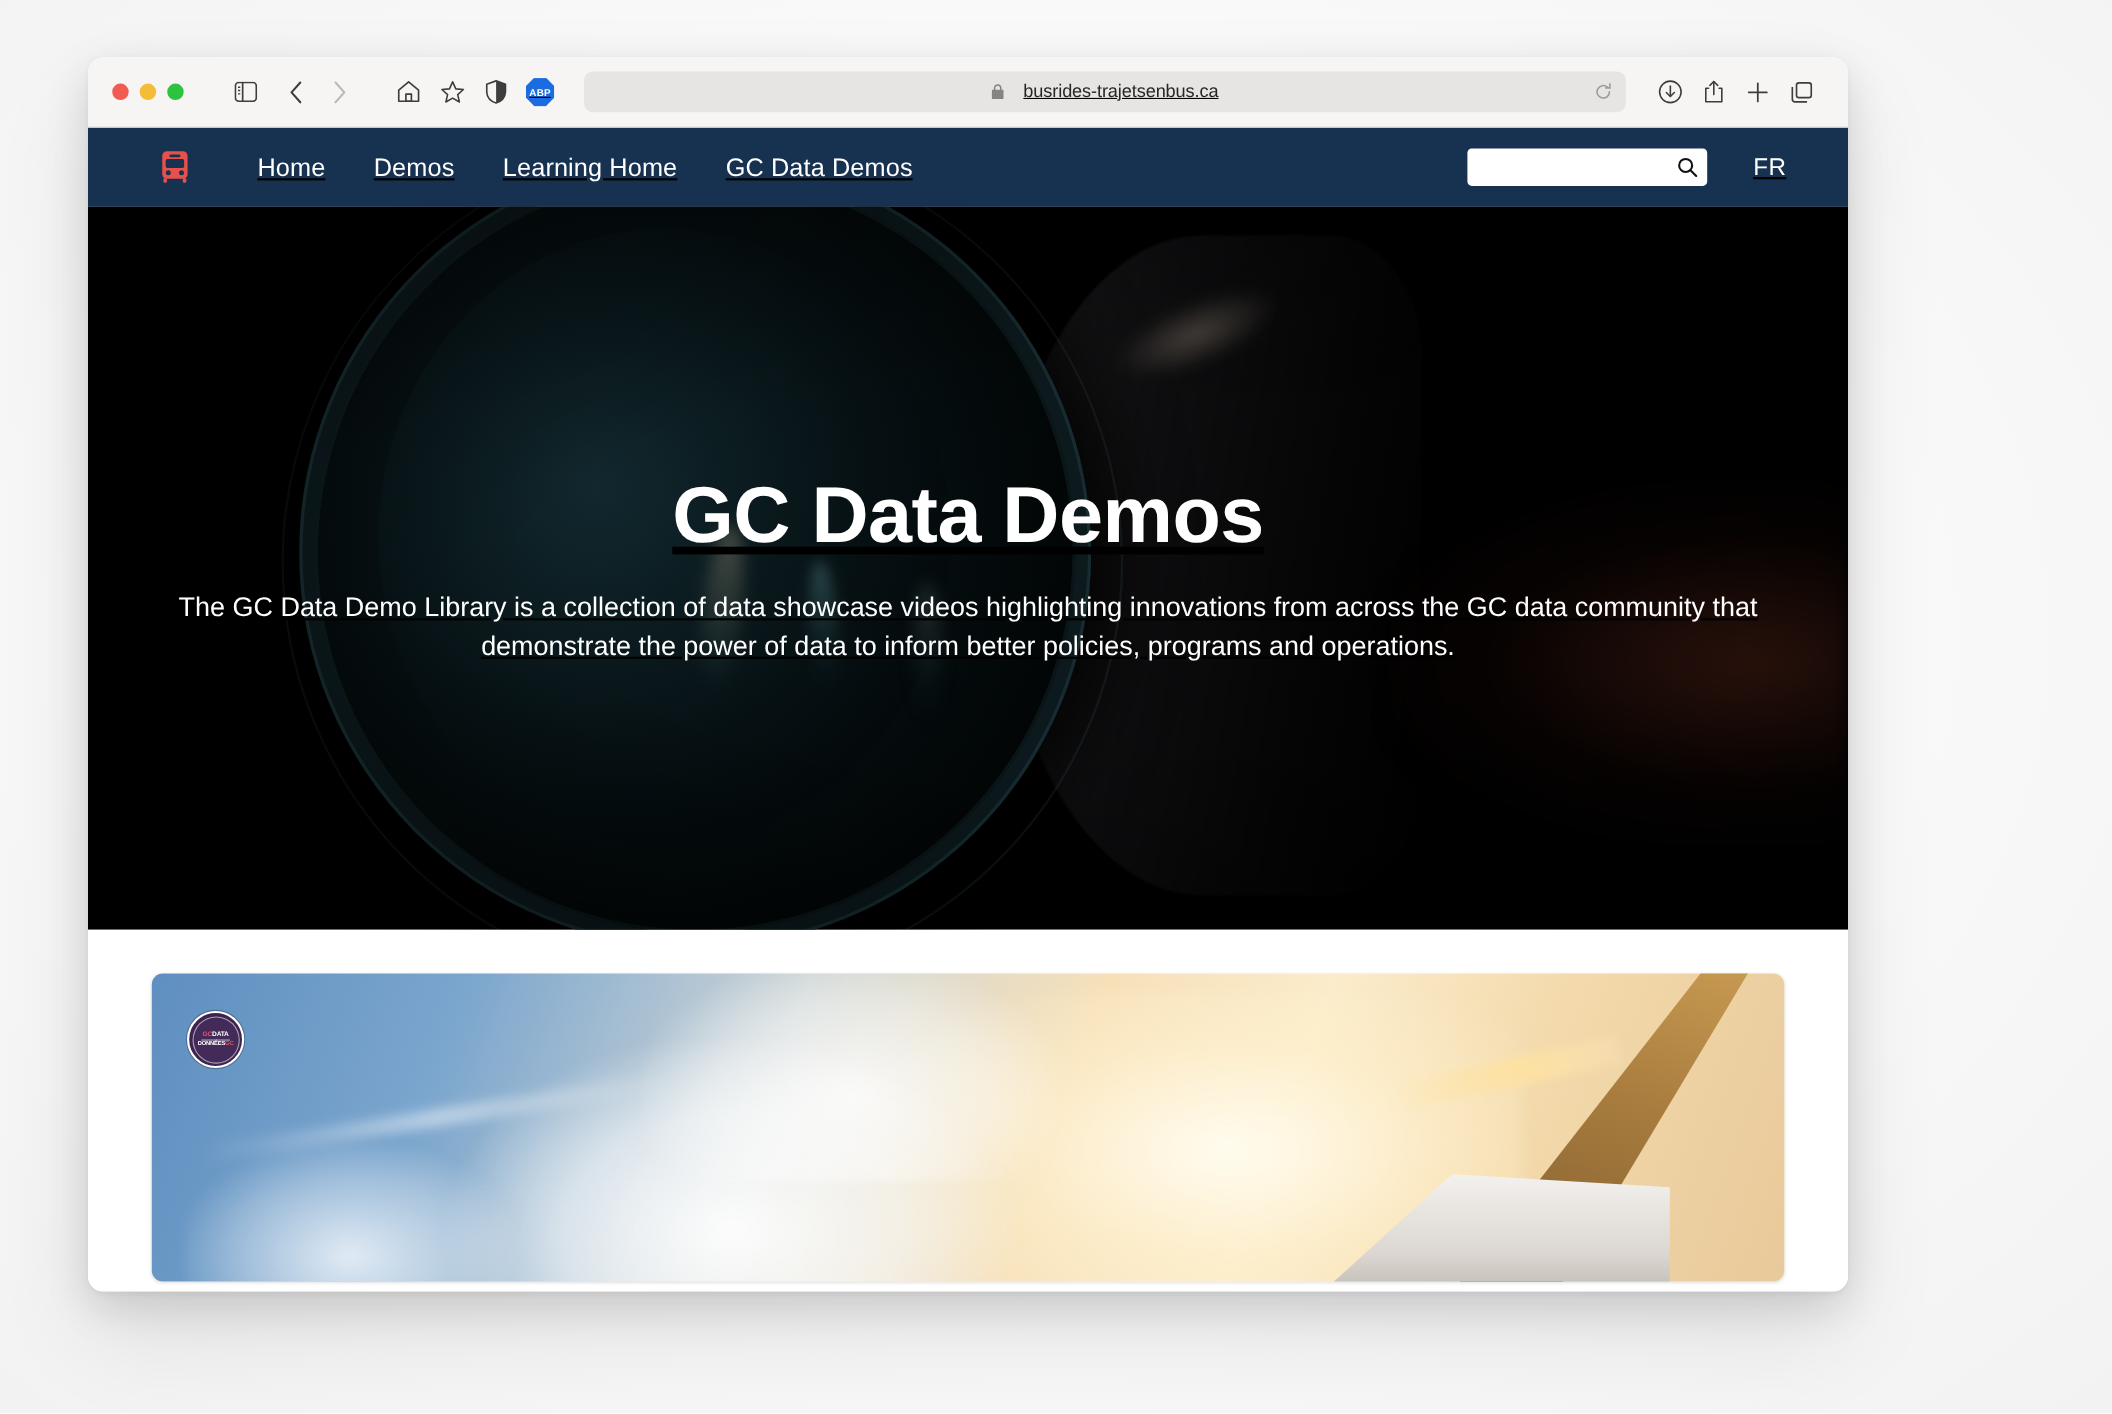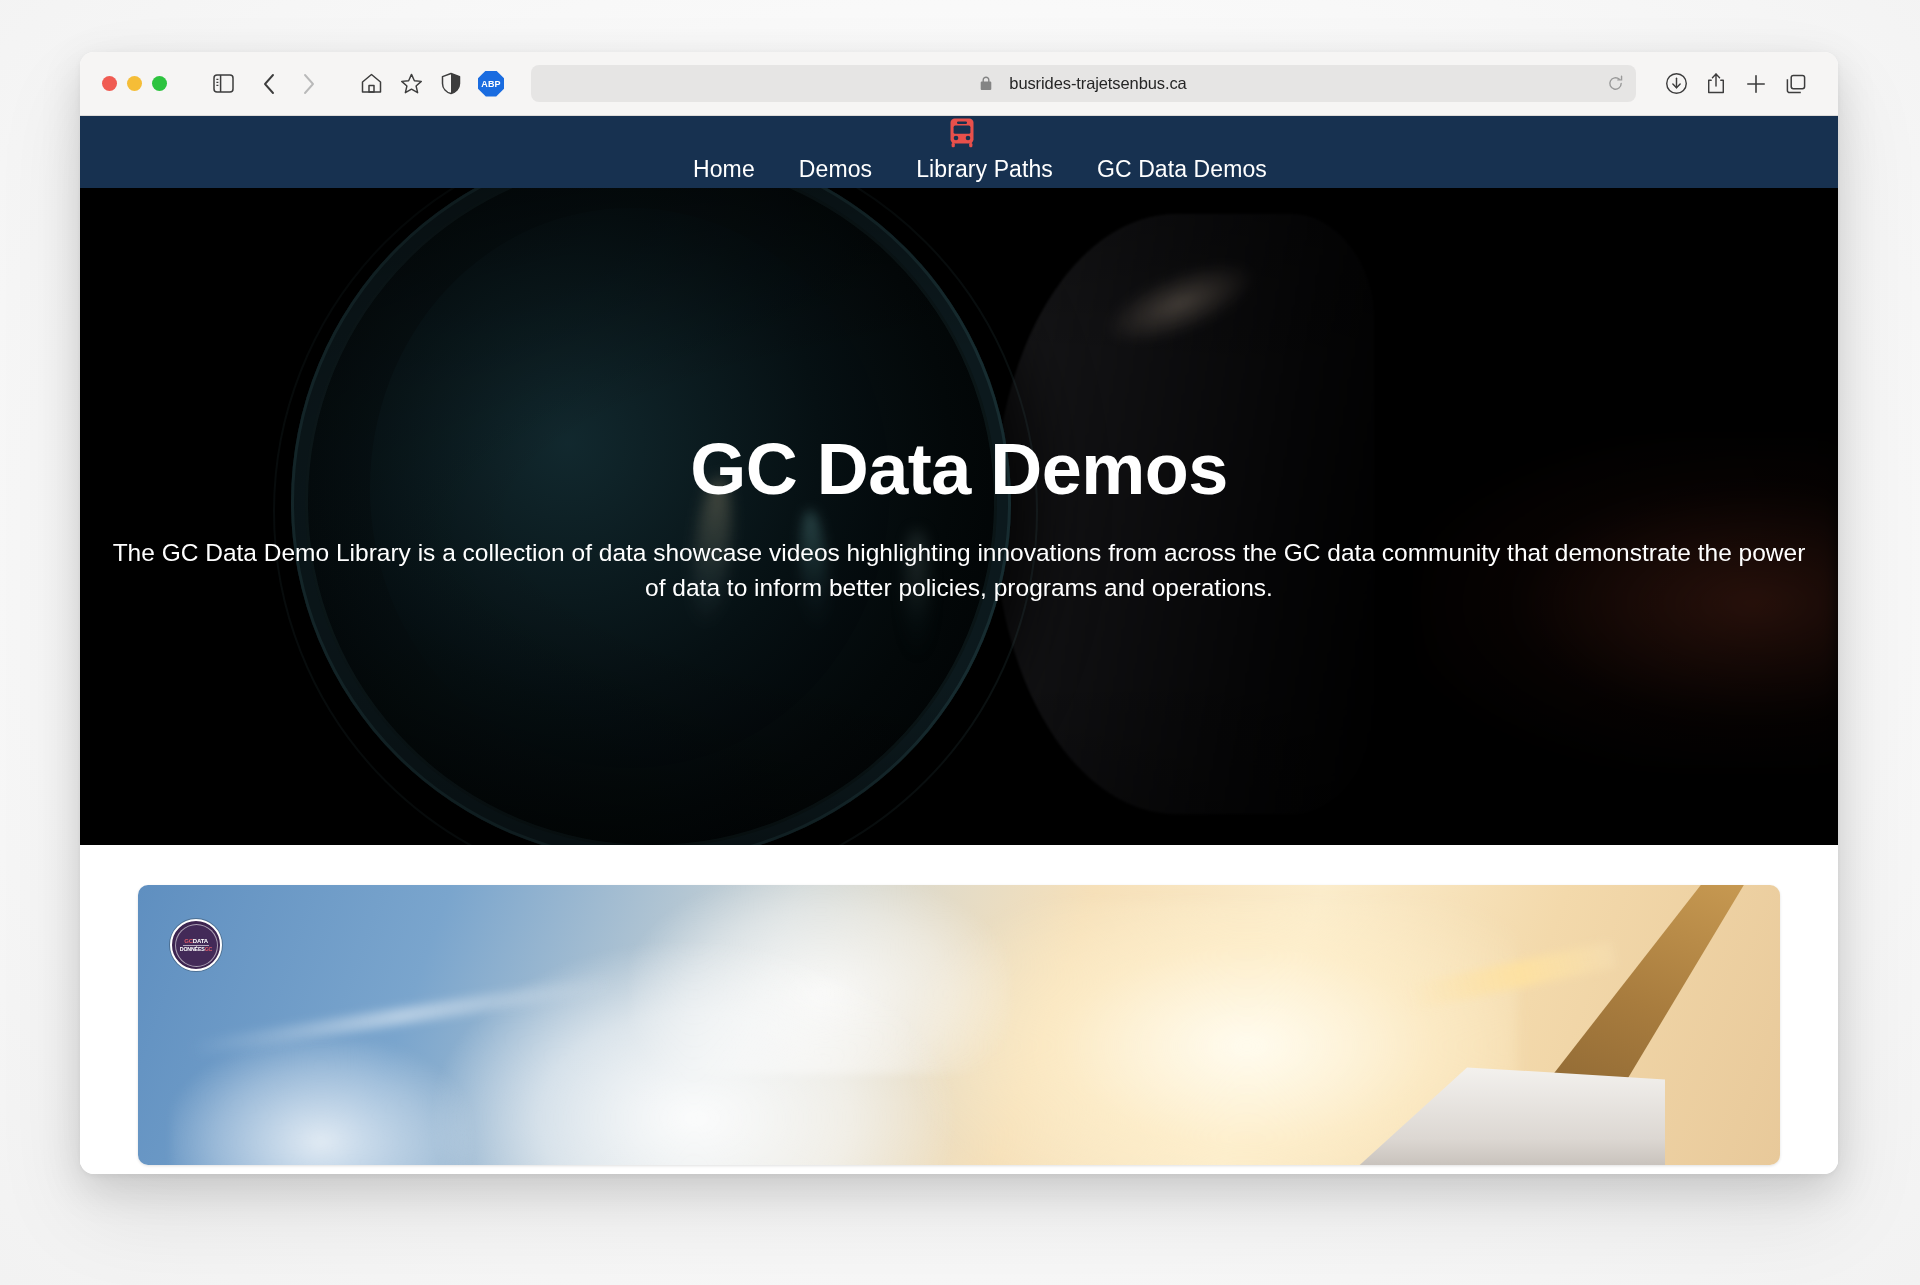--- a/index.html
+++ b/index.html
@@ -22,29 +22,30 @@
     inset: 0;
     background:
       radial-gradient(ellipse at 50% 45%, #ffffff 0%, #fbfbfb 45%, #f2f2f2 100%);
   }
 
   
   .browser-window {
     position: absolute;
     left: 80px;
     top: 52px;
-    width: 1758px;
+    width: 1600px;
     height: 1122px;
     border-radius: 14px;
     overflow: hidden;
     background: #ffffff;
     box-shadow:
       0 2px 6px rgba(0,0,0,0.05),
       0 14px 40px rgba(0,0,0,0.13),
       0 40px 90px rgba(0,0,0,0.09);
+    text-decoration: underline;
   }
 
   
   .toolbar {
     height: 64px;
     background: #f6f5f4;
     border-bottom: 1px solid #dedcda;
     display: flex;
     align-items: center;
     padding: 0 22px;
@@ -131,21 +132,20 @@
     position: relative;
   }
 
   
   .site-nav {
     height: 72px;
     background: #173150;
     display: flex;
     align-items: center;
     padding: 0 56px 0 62px;
-    flex-direction: column;
   }
   .bus-logo { width: 34px; height: 34px; flex: none; color: #e8504b; }
   .nav-links {
     display: flex;
     align-items: center;
     gap: 0;
     margin-left: 36px;
   }
   .nav-link {
     color: #ffffff;
@@ -570,21 +570,21 @@
           <circle cx="11" cy="22" r="2.3" fill="#173150"></circle>
           <circle cx="23" cy="22" r="2.3" fill="#173150"></circle>
           <rect x="6.6" y="27" width="3.2" height="4.2" rx="1.2"></rect>
           <rect x="24.2" y="27" width="3.2" height="4.2" rx="1.2"></rect>
         </svg>
       </div>
 
       <div class="nav-links">
         <a class="nav-link">Home</a>
         <a class="nav-link">Demos</a>
-        <a class="nav-link">Library Paths</a>
+        <a class="nav-link">Learning Home</a>
         <a class="nav-link">GC Data Demos</a>
       </div>
 
       <div class="nav-spacer"></div>
 
       <div class="search-wrap">
         <input class="search-input" type="text" value="" placeholder="" style="">
         <span class="search-icon">
           <svg width="20" height="20" viewBox="0 0 20 20" fill="none" stroke="currentColor" stroke-width="1.9" stroke-linecap="round">
             <circle cx="8.4" cy="8.4" r="5.9"></circle>

